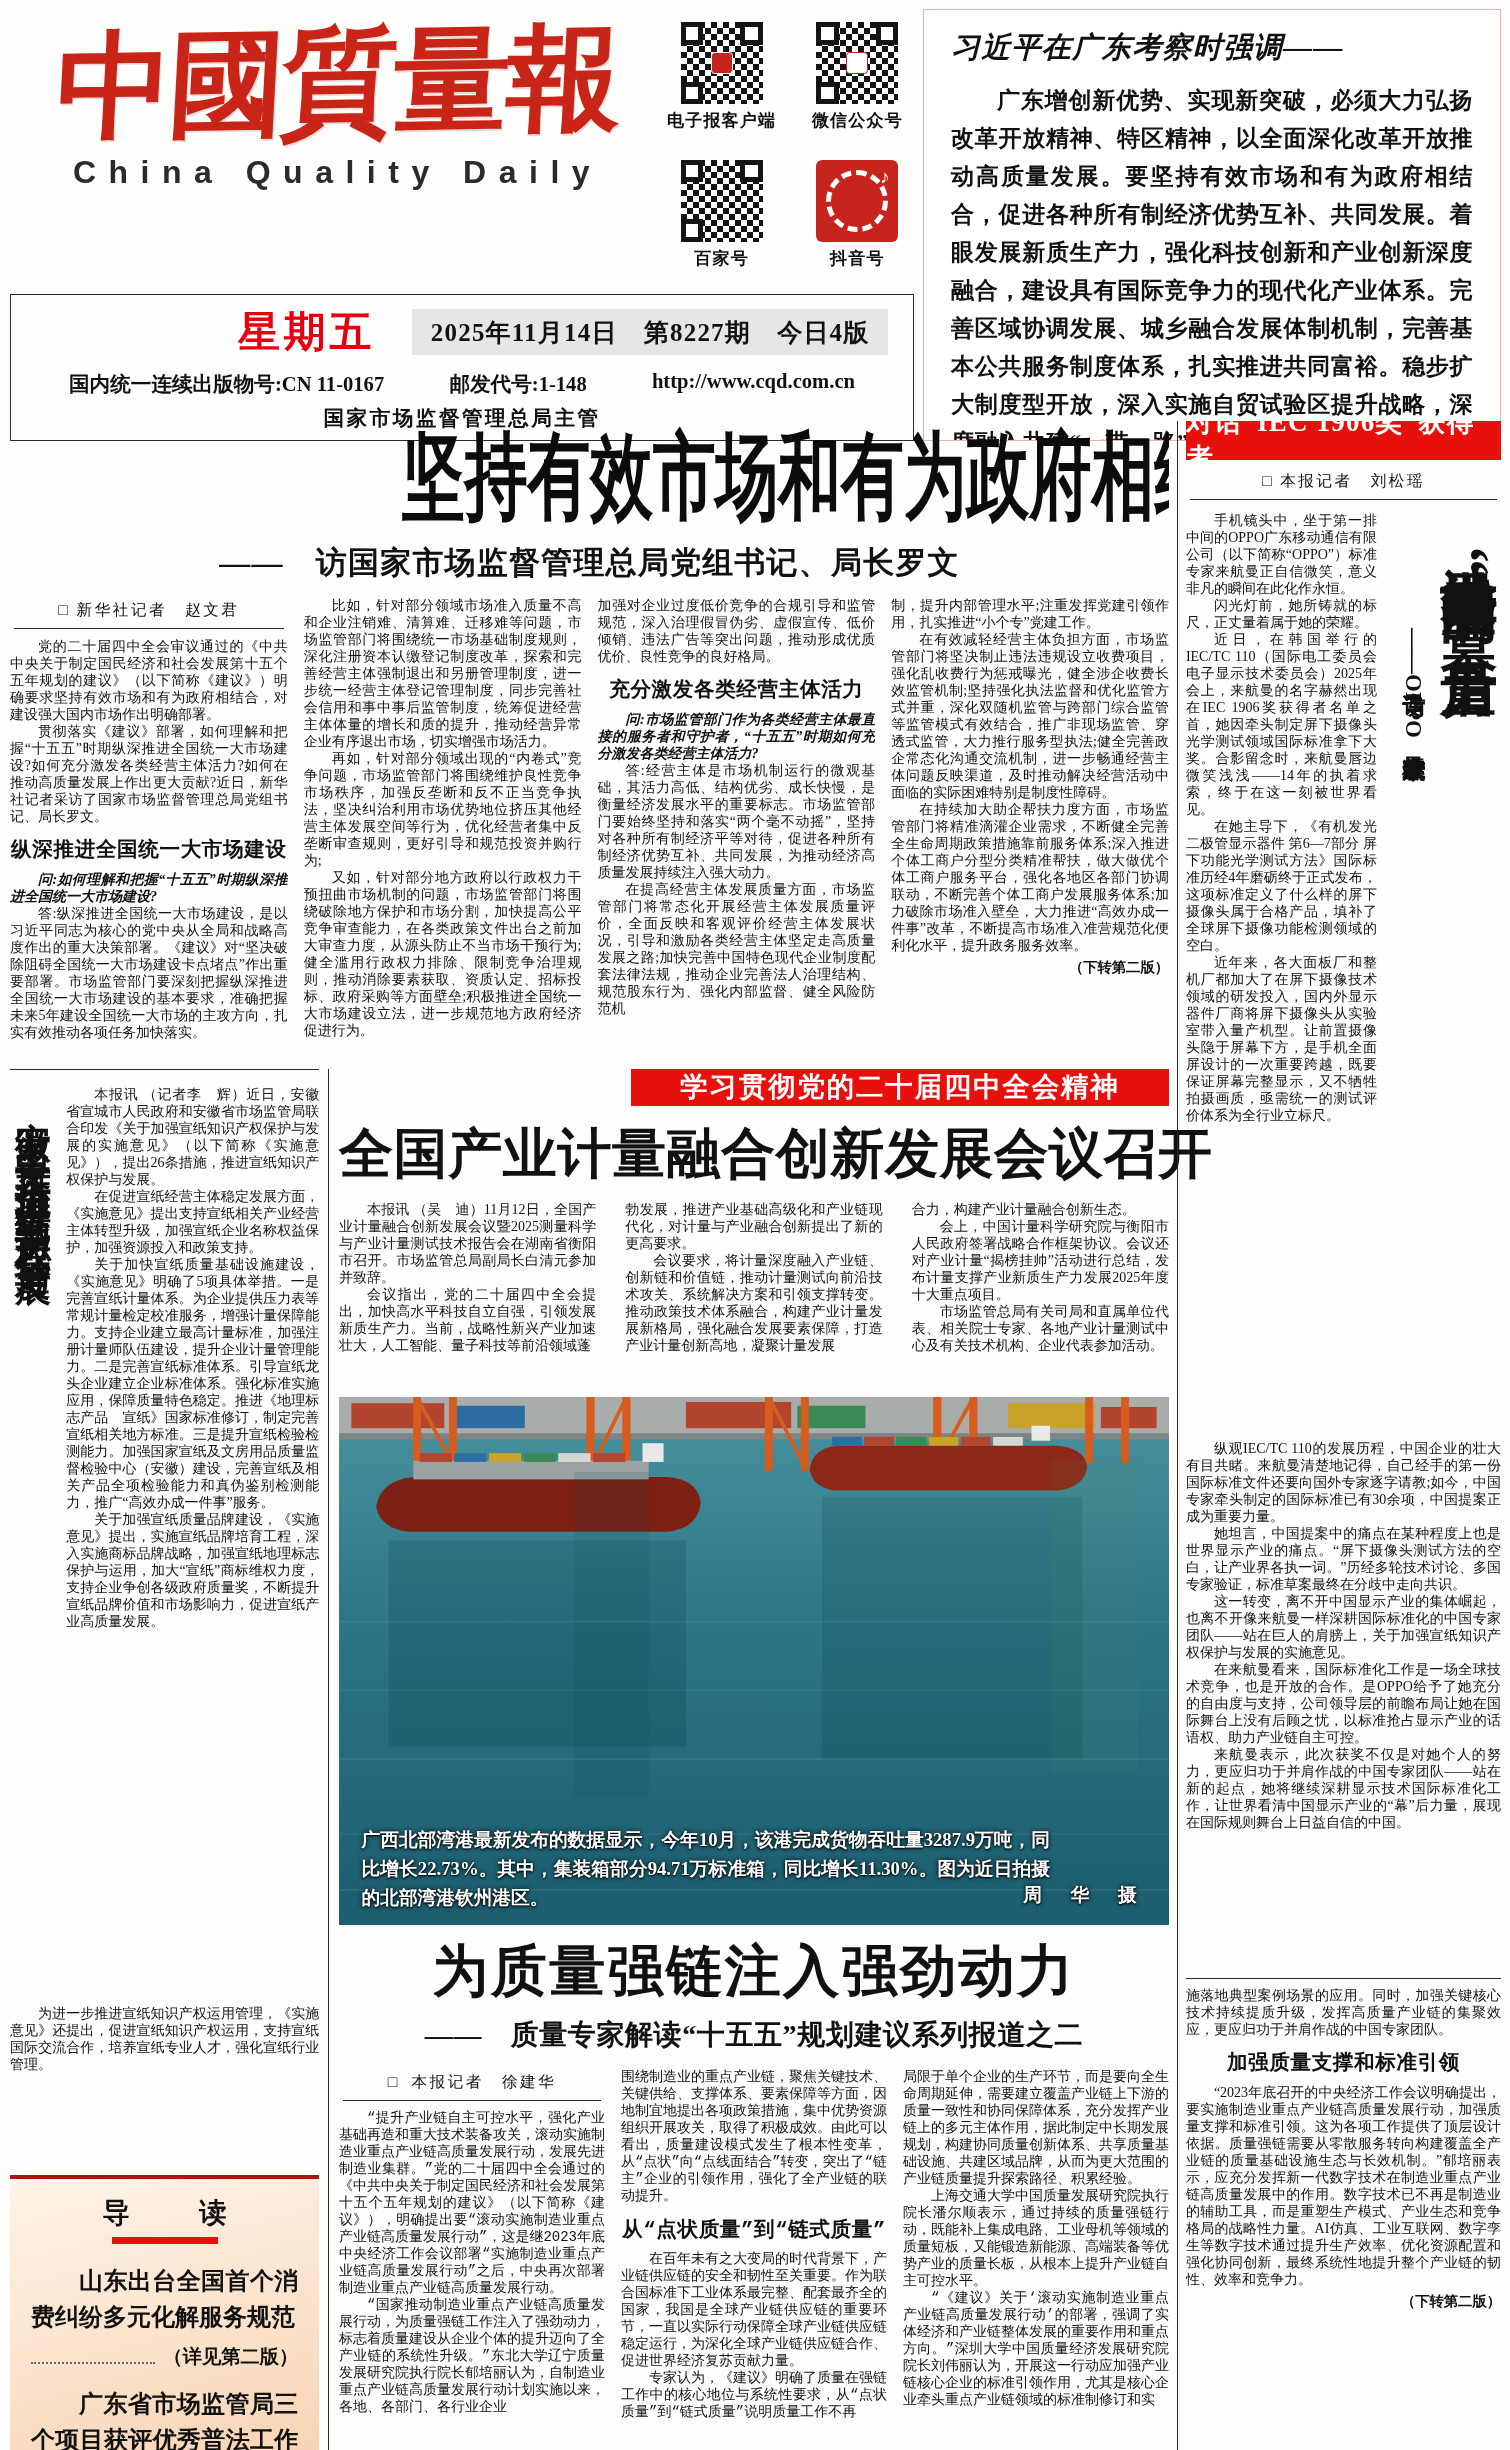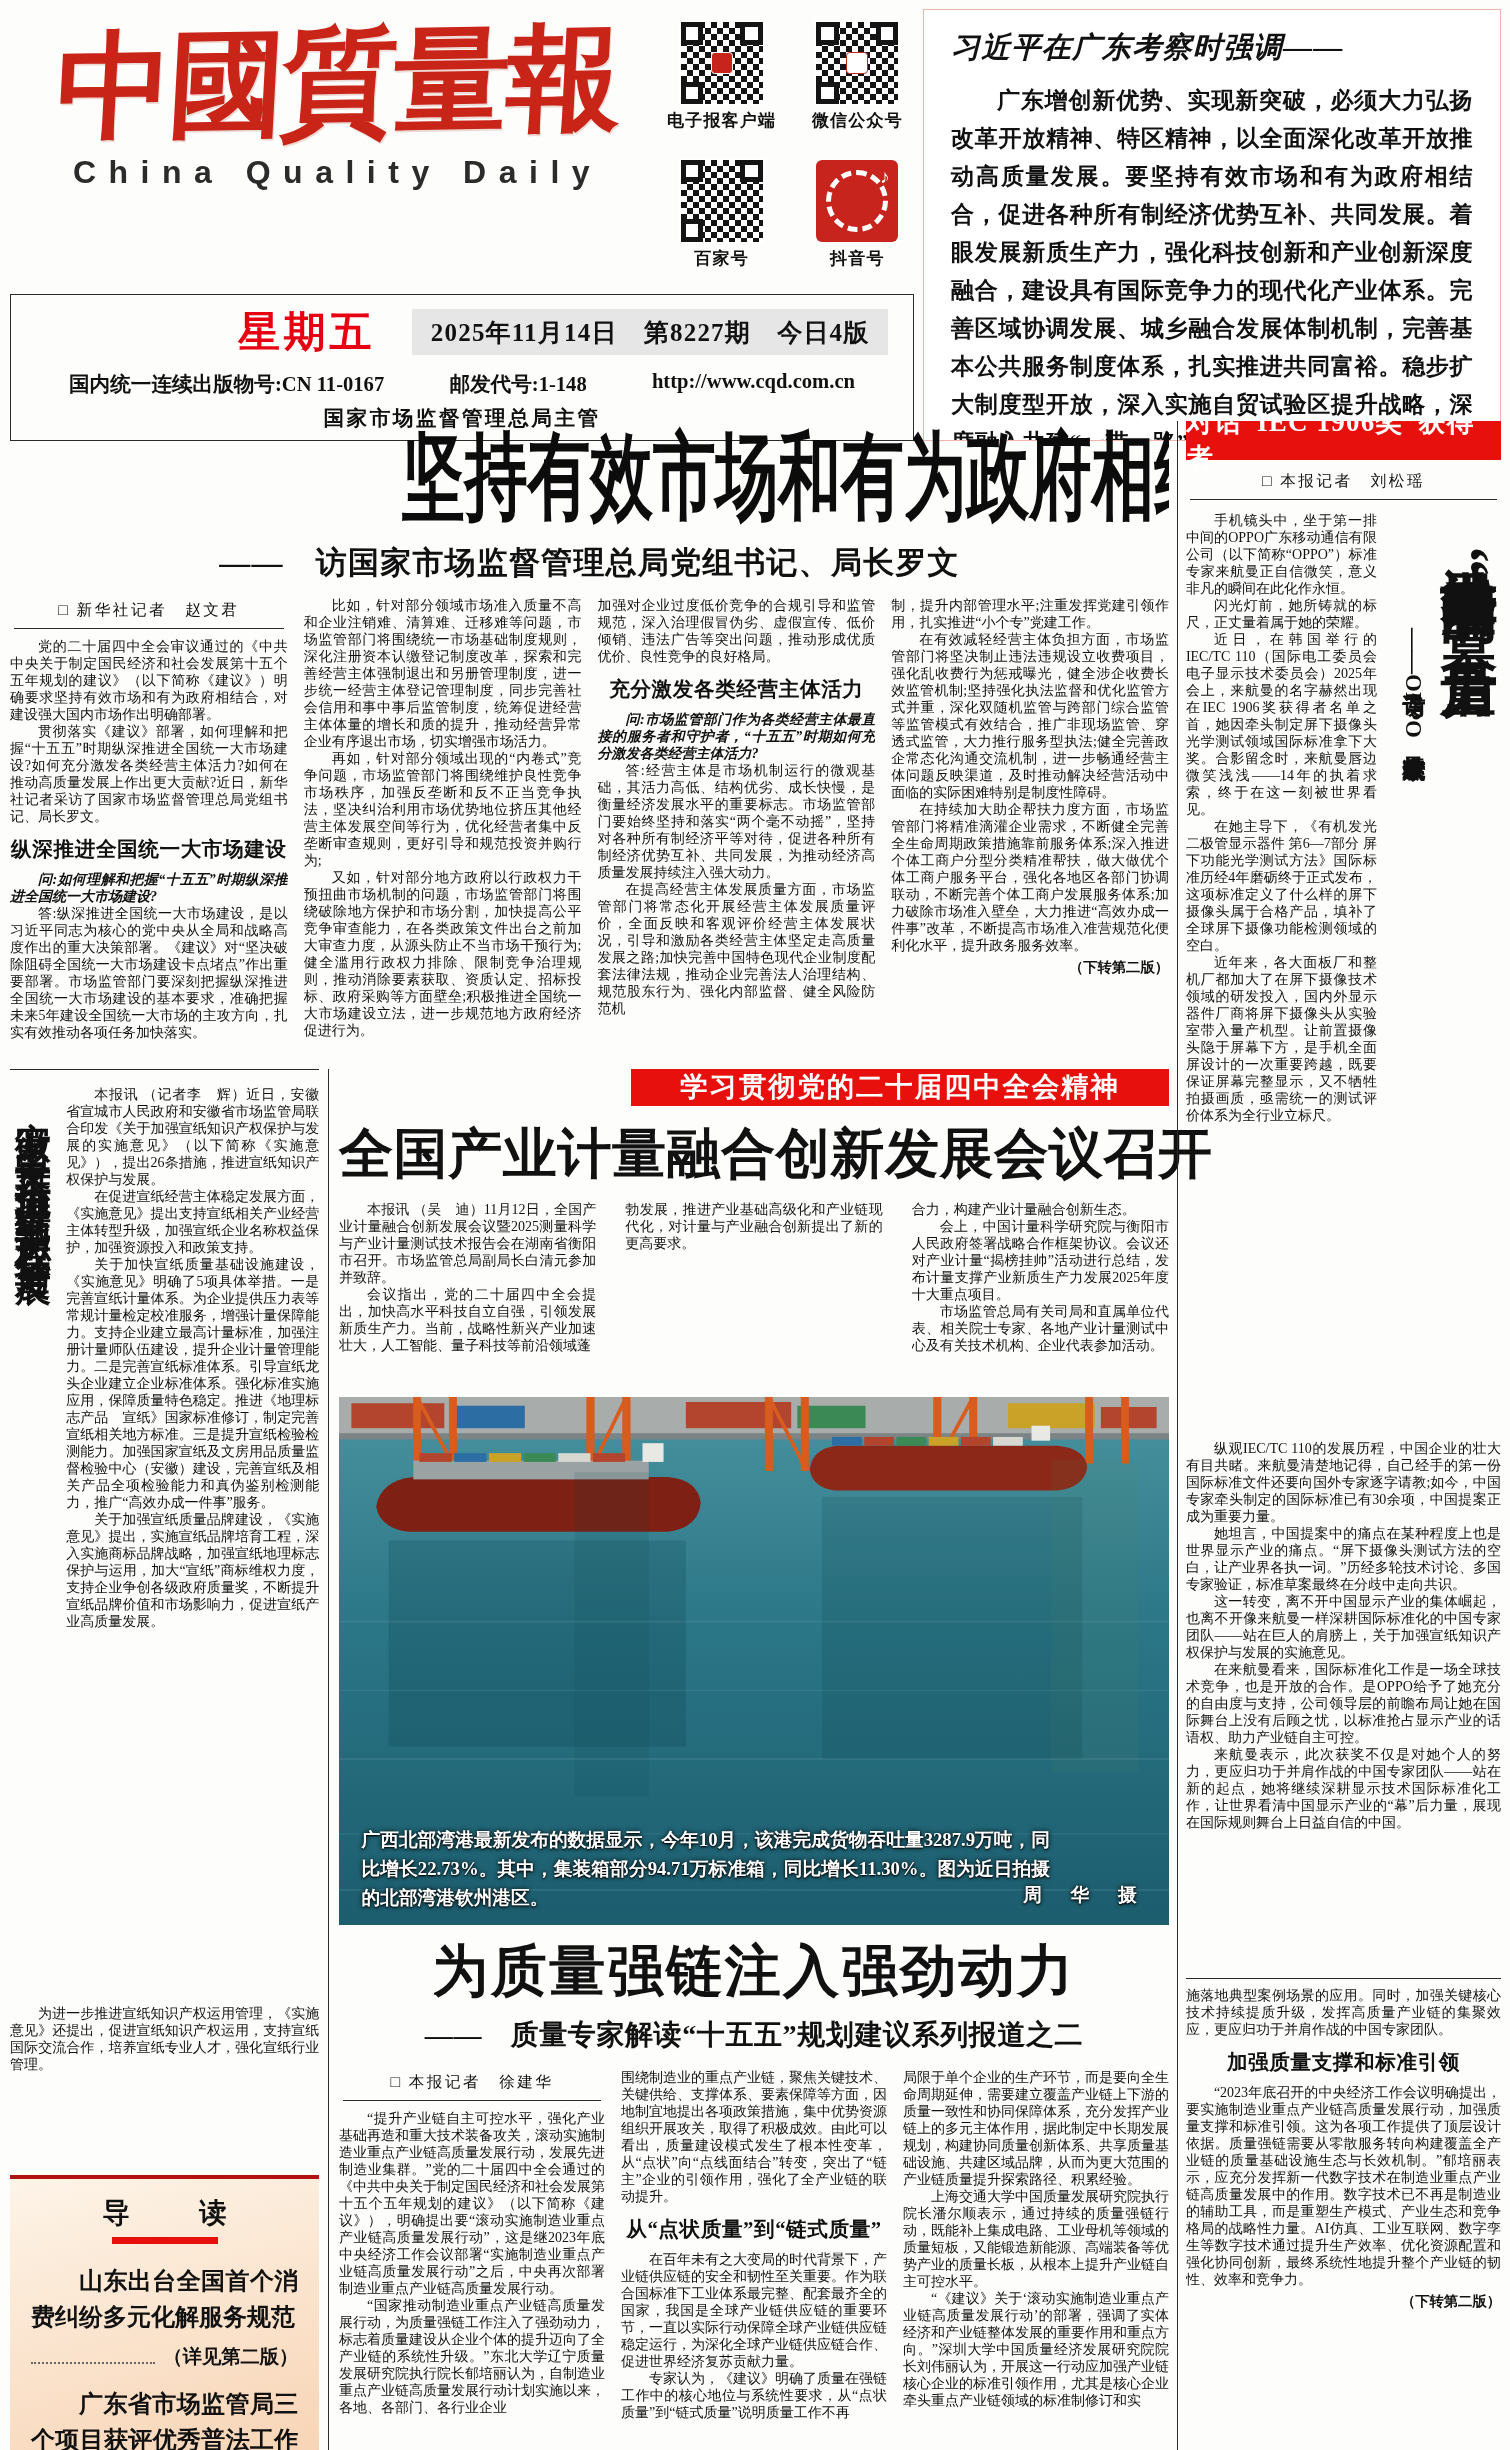--- a/index.html
+++ b/index.html
@@ -82,21 +82,21 @@
   .jl-headline { text-align:center; font-size:54px; font-weight:900; letter-spacing:0.6px; margin:12.5px 0 10px; white-space:nowrap; }
   .jl-cols { height:185px;gap:29px; }
 
   .photo { position:relative; margin:11.2px 0 8.7px; height:528px; }
   .photo svg { display:block; width:100%; height:100%; }
   .caption { position:absolute; left:22.5px; right:25px; bottom:13.7px; color:#fff; font-size:18.7px; line-height:29px; font-weight:700; text-align:justify; text-shadow:0 0 5px #000,0 1.2px 1.9px #000; padding-right:94px; }
   .credit { position:absolute; right:27.4px; bottom:17.5px; color:#fff; font-size:18.7px; font-weight:700; letter-spacing:5px; text-shadow:0 0 5px #000,0 1.2px 1.9px #000; }
 
   .bq-headline { text-align:center; font-size:56px; font-weight:900; letter-spacing:2.5px; margin-top:6.2px; white-space:nowrap; }
   .bq-sub { text-align:center; font-size:28px; font-weight:900; margin:6.2px 0 15px; letter-spacing:0.6px; }
-  .bq-cols { height:369px; }
+  .bq-cols { height:369px;font-family:Liberation Mono, monospace; }
 
   
   .sidebar { overflow:hidden; display:flex; flex-direction:column; }
   .iec-banner { height:39px; font-size:27px; letter-spacing:1.2px; }
   .sb-byline { margin-top:8.7px; }
   .sb-top { display:flex; height:922px; overflow:hidden; margin-top:2.5px; }
   .sb-body1 { width:191px; overflow:hidden; }
   .sb-titleblock { flex:1; display:flex; justify-content:flex-end; gap:8.7px; padding-top:10px; }
   .vtitle-sub { writing-mode:vertical-rl; font-size:23px; font-weight:700; padding-top:106px; line-height:1.3; }
   .vtitle-main { writing-mode:vertical-rl; font-size:57px; font-weight:900; letter-spacing:3.1px; line-height:1.12; }
@@ -243,20 +243,21 @@
 
           <section>
             <h2 class="jl-headline">全国产业计量融合创新发展会议召开</h2>
             <div class="cols jl-cols">
               <div>
                   <div class="para">本报讯 （吴　迪）11月12日，全国产业计量融合创新发展会议暨2025测量科学与产业计量测试技术报告会在湖南省衡阳市召开。市场监管总局副局长白清元参加并致辞。</div>
                   <div class="para">会议指出，党的二十届四中全会提出，加快高水平科技自立自强，引领发展新质生产力。当前，战略性新兴产业加速壮大，人工智能、量子科技等前沿领域蓬</div>
                 </div>
               <div>
                   <div class="para cont">勃发展，推进产业基础高级化和产业链现代化，对计量与产业融合创新提出了新的更高要求。</div>
+                  <div class="para">会议要求，将计量深度融入产业链、创新链和价值链，推动计量测试向前沿技术攻关、系统解决方案和引领支撑转变。推动政策技术体系融合，构建产业计量发展新格局，强化融合发展要素保障，打造产业计量创新高地，凝聚计量发展</div>
                 </div>
               <div>
                   <div class="para cont">合力，构建产业计量融合创新生态。</div>
                   <div class="para">会上，中国计量科学研究院与衡阳市人民政府签署战略合作框架协议。会议还对产业计量“揭榜挂帅”活动进行总结，发布计量支撑产业新质生产力发展2025年度十大重点项目。</div>
                   <div class="para">市场监管总局有关司局和直属单位代表、相关院士专家、各地产业计量测试中心及有关技术机构、企业代表参加活动。</div>
                 </div>
             </div>
           </section>
 
           <figure class="photo">

